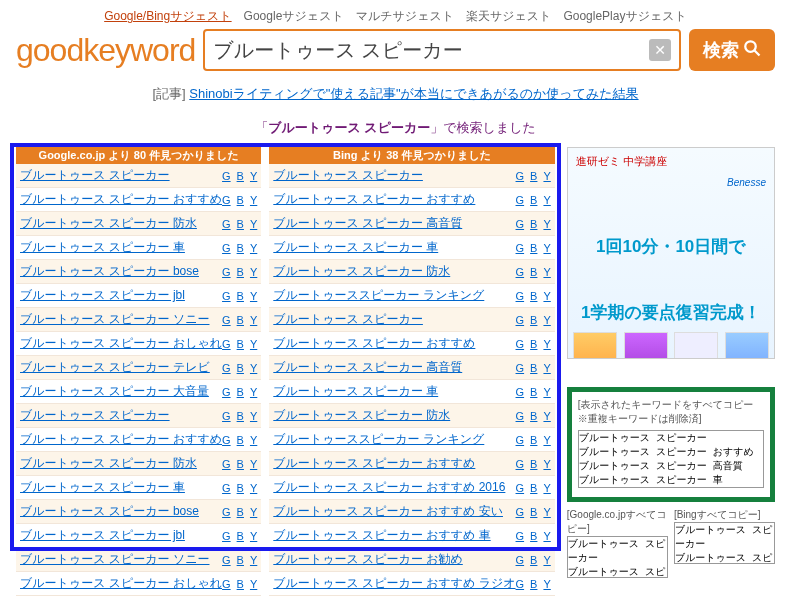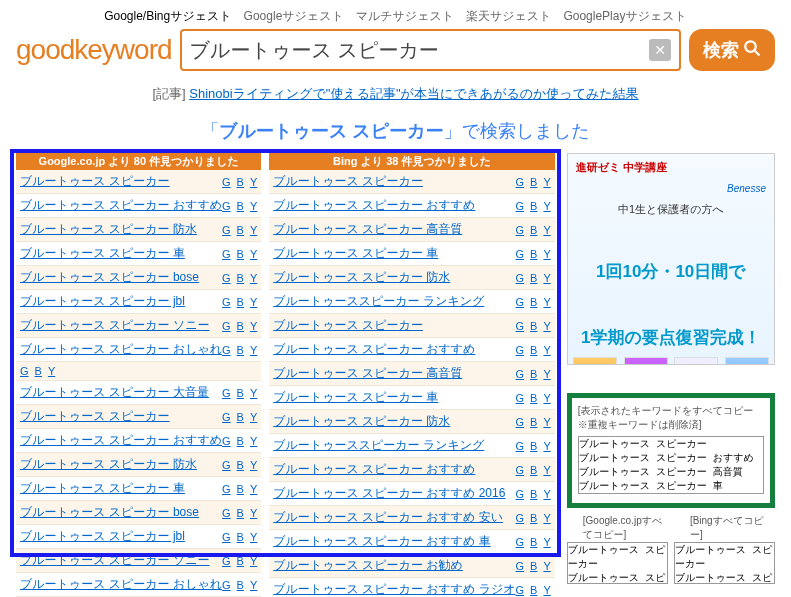--- a/index.html
+++ b/index.html
@@ -1,63 +1,63 @@
 <!DOCTYPE html>
 <html><head>
 <meta charset="utf-8">
 <style>
 * { margin: 0; padding: 0; box-sizing: border-box; }
 body { font-family: "Hiragino Kaku Gothic Pro", Meiryo, sans-serif; font-size: 12px; background: #fff; width: 791px; }
 .top-nav { text-align: center; padding: 8px 0 4px; font-size: 12px; }
 .top-nav a { color: #666; text-decoration: none; margin: 0 6px; }
-.top-nav a.active { color: #000000; }
+.top-nav a.active { color: #c2410c; text-decoration: underline; }
 .header-row { display: flex; align-items: center; padding: 0 16px 8px; gap: 8px; }
-.logo { color: #e67e22; font-size: 28px; font-weight: normal; letter-spacing: -1px; }
+.logo { color: #e67e22; font-size: 32px; font-weight: normal; letter-spacing: -1px; }
 .search-box { flex: 1; display: flex; align-items: center; border: 2px solid #e67e22; border-radius: 4px; height: 42px; padding: 0 8px; }
 .search-input { flex: 1; border: none; outline: none; font-size: 20px; color: #444; }
 .clear-btn { width: 22px; height: 22px; background: #bbb; color: #fff; border-radius: 3px; display: flex; align-items: center; justify-content: center; font-size: 14px; cursor: pointer; }
-.search-btn { background: #e67e22; color: #fff; border: none; border-radius: 13px; height: 42px; padding: 0 14px; font-size: 18px; font-weight: bold; display: flex; align-items: center; gap: 4px; cursor: pointer; }
+.search-btn { background: #e67e22; color: #fff; border: none; border-radius: 6px; height: 42px; padding: 0 14px; font-size: 18px; font-weight: bold; display: flex; align-items: center; gap: 4px; cursor: pointer; }
 .search-btn .mag { font-size: 18px; }
 .article-line { text-align: center; font-size: 13px; padding: 6px 0; }
 .article-line .label { color: #666; }
 .article-line a { color: #0066cc; text-decoration: underline; }
-.searched-line { text-align: center; font-size: 18px; padding: 10px 16px; color: #3b82f6; }
+.searched-line { text-align: center; font-size: 13px; padding: 10px 16px; color: #701a75; }
 .searched-line .term { font-weight: bold; }
 .main-wrap { display: flex; padding: 0 16px; gap: 12px; }
 .results-area { flex: 1; display: flex; gap: 8px; position: relative; }
 .blue-box { position: absolute; border: 4px solid #1a1aEE; top: -4px; left: -6px; right: -6px; height: 408px; pointer-events: none; z-index: 5; }
 .col { flex: 1; }
 .col-header { background: #e67e22; color: #fff; font-size: 11px; font-weight: bold; text-align: center; padding: 1px 0; }
 .row { display: flex; align-items: center; border-bottom: 1px solid #f2e6d9; padding: 3px 4px; font-size: 12px; }
 .row:nth-child(odd) { background: #fdf5e9; }
 .row .kw { flex: 1; color: #0066cc; text-decoration: underline; white-space: nowrap; overflow: hidden; text-overflow: ellipsis; }
 .row .lks { display: flex; gap: 6px; }
 .row .lks a { color: #0066cc; text-decoration: underline; font-size: 11px; }
 .side { width: 254px; }
 .ad { border: 1px solid #ccc; height: 212px; background: linear-gradient(#f5fbff,#e8f4ff); position: relative; overflow: hidden; }
 .ad-top { display: flex; justify-content: space-between; padding: 6px 8px; font-size: 11px; }
-.ad-top .brand { color: #cc0000; font-weight: bold; }
+.ad-top .brand { color: #cc0000; font-weight: normal; }
 .ad-top .benesse { color: #0066cc; font-style: italic; font-size: 10px; margin-top: 23px; }
 .ad-sub { text-align: center; font-size: 11px; color: #333; padding: 2px 0; }
 .ad-big { text-align: center; color: #0099cc; font-size: 17px; font-weight: bold; line-height: 1.3; padding: 2px 6px; margin-top: 40px; }
 .ad-img-row { display: flex; justify-content: space-around; padding: 6px 4px; gap: 4px; }
 .ad-item { width: 44px; height: 54px; background: #fff; border: 1px solid #ddd; }
 .ad-item.a1 { background: linear-gradient(#ffcc66,#ff9933); }
 .ad-item.a2 { background: linear-gradient(#cc66ff,#9933cc); }
 .ad-item.a3 { background: #eeeeff; }
 .ad-item.a4 { background: linear-gradient(#99ccff,#6699ff); }
 .ad-bottom { background: #003366; color: #fff; display: flex; align-items: center; padding: 6px 8px; font-size: 10px; }
 .ad-bottom .pe { color: #ffcc00; font-weight: bold; font-style: italic; }
 .ad-bottom .right { margin-left: auto; background: #4d7c0f; padding: 3px 6px; border-radius: 3px; font-size: 10px; }
 .red-box { border: 5px solid #15803d; margin-top: 28px; padding: 6px; }
 .red-label { font-size: 10px; color: #555; margin-bottom: 4px; line-height: 1.4; }
 .red-ta { width: 100%; height: 58px; font-size: 10px; font-family: monospace; border: 1px solid #999; resize: none; overflow-y: scroll; }
 .copy-row { display: flex; gap: 6px; margin-top: 6px; }
 .copy-col { flex: 1; }
-.copy-label { font-size: 10px; color: #555; margin-left: 16px; }
+.copy-label { font-size: 10px; color: #555; }
 .copy-ta { width: 100%; height: 42px; font-size: 10px; font-family: monospace; border: 1px solid #999; resize: none; overflow-y: scroll; }
 </style>
 </head>
 <body>
 
 <div class="top-nav"><a href="#" class="active">Google/Bingサジェスト</a><a href="#">Googleサジェスト</a><a href="#">マルチサジェスト</a><a href="#">楽天サジェスト</a><a href="#">GooglePlayサジェスト</a></div>
 
 <div class="header-row">
   <div class="logo">goodkeyword</div>
   <div class="search-box">
@@ -148,20 +148,21 @@
           </div>
           <div class="row">
             <a href="#" class="kw">ブルートゥース スピーカー おしゃれ</a>
             <div class="lks">
               <a href="#">G</a>
               <a href="#">B</a>
               <a href="#">Y</a>
             </div>
           </div>
           <div class="row">
+            <a href="#" class="kw">ブルートゥース スピーカー テレビ</a>
             <div class="lks">
               <a href="#">G</a>
               <a href="#">B</a>
               <a href="#">Y</a>
             </div>
           </div>
           <div class="row">
             <a href="#" class="kw">ブルートゥース スピーカー 大音量</a>
             <div class="lks">
               <a href="#">G</a>
@@ -385,21 +386,20 @@
         </div>
     </div>
   </div>
 
   <div class="side">
     <div class="ad">
       <div class="ad-top">
         <span class="brand">進研ゼミ 中学講座</span>
         <span class="benesse">Benesse</span>
       </div>
-      <div class="ad-sub">中1生と保護者の方へ</div>
       <div class="ad-big">1回10分・10日間で</div>
       <div class="ad-big">1学期の要点復習完成！</div>
       <div class="ad-img-row">
         <div class="ad-item a1"></div>
         <div class="ad-item a2"></div>
         <div class="ad-item a3"></div>
         <div class="ad-item a4"></div>
       </div>
       <div class="ad-bottom">
         <span><span style="color:#ffcc00">ブルートゥース</span> <span class="pe">Perfect English</span> <span>つき</span></span>

